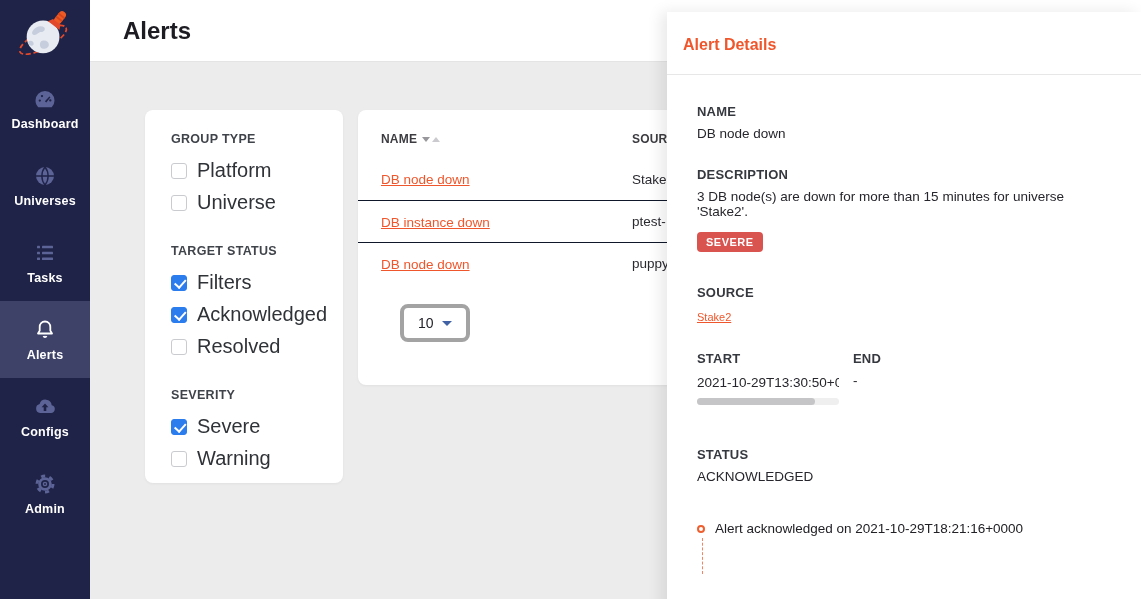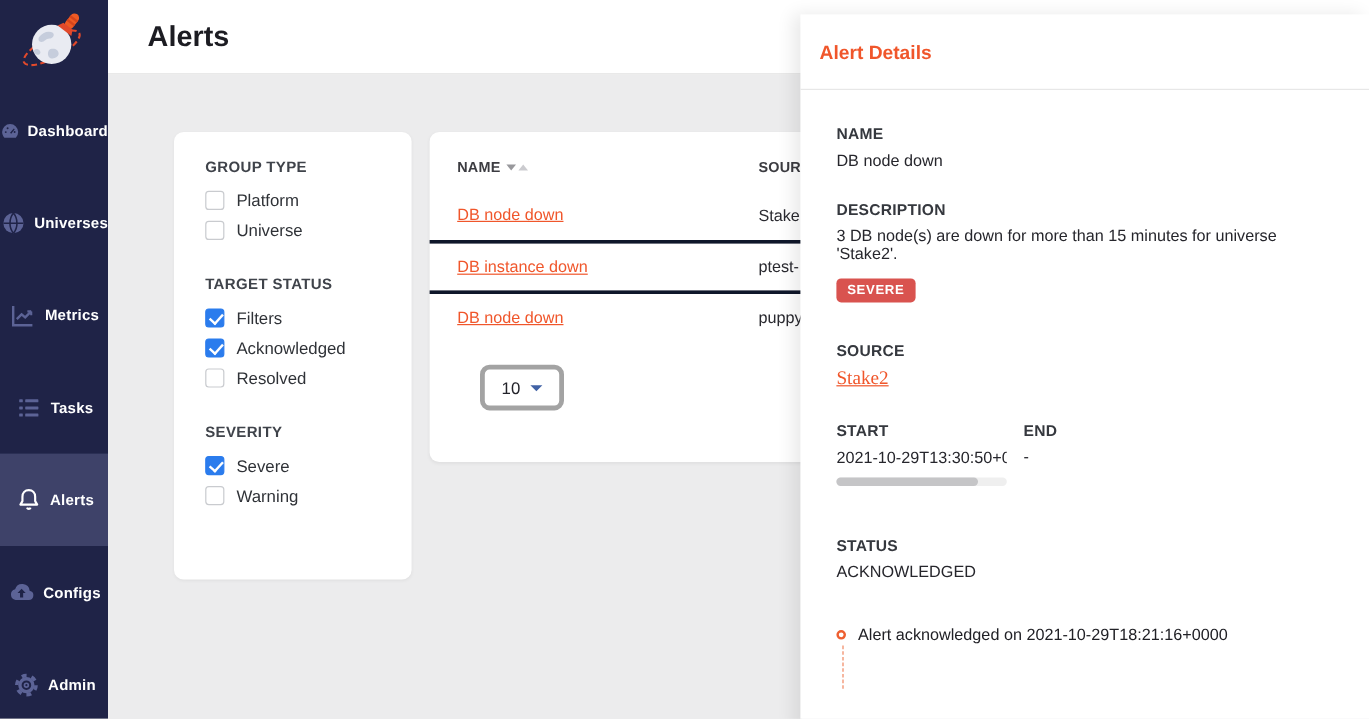--- a/index.html
+++ b/index.html
@@ -4,63 +4,63 @@
 <style>
   * { margin:0; padding:0; box-sizing:border-box; }
   html,body { width:1141px; height:599px; overflow:hidden; background:#ECECED;
     font-family:"Liberation Sans", sans-serif; }
   .page { position:relative; width:1141px; height:599px; }
 
   
   .sidebar { position:absolute; left:0; top:0; width:90px; height:599px;
     background:#1F2347; z-index:30; }
   .logo { height:70px; display:flex; align-items:center; justify-content:center; cursor:pointer; }
-  .nav-item { height:77px; display:flex; flex-direction:row; align-items:center;
+  .nav-item { height:77px; display:flex; flex-direction:column; align-items:center;
     justify-content:center; gap:6px; cursor:pointer; }
   .nav-item[data-active="true"] { background:#3E4269; }
   .nav-icon { color:#5C6396; width:24px; height:24px; display:block; }
   .nav-item[data-active="true"] .nav-icon { color:#FFFFFF; }
   .nav-label { color:#FFFFFF; font-size:12.5px; font-weight:700; letter-spacing:.2px; }
 
   
   .topbar { position:absolute; left:90px; top:0; right:0; height:62px; background:#FFFFFF;
     border-bottom:1px solid #E4E4E4; z-index:5; }
   .page-title { font-size:24px; font-weight:700; color:#1C1C22; line-height:62px; padding-left:33px; }
 
   
   .filters-card { position:absolute; left:145px; top:110px; width:198px; height:373px;
     background:#FFFFFF; border-radius:8px; box-shadow:0 1px 3px rgba(0,0,0,.05);
     padding:22px 20px 0 26px; z-index:6; }
   .filters-title { font-size:21px; font-weight:700; color:#17171C; margin-bottom:24px; }
   .filter-group { margin-bottom:24px; }
   .filter-group-label { font-size:12.5px; font-weight:600; color:#3F434A;
     letter-spacing:.3px; margin-bottom:13px; }
   .filter-option { display:flex; align-items:center; gap:10px; margin-bottom:9px;
-    font-size:14px; color:#2F3237; cursor:pointer; }
+    font-size:20px; color:#2F3237; cursor:pointer; }
   .cb { width:16px; height:16px; border:1.5px solid #C9CBCF; border-radius:3px;
     background:#fff; position:relative; flex-shrink:0; }
   .cb[data-checked="true"] { background:#2B7CED; border-color:#2B7CED; }
   .cb[data-checked="true"]::after { content:""; position:absolute; left:4.5px; top:1px;
     width:4.5px; height:8.5px; border:solid #fff; border-width:0 2px 2px 0; transform:rotate(42deg); }
 
   
   .table-card { position:absolute; left:358px; top:110px; width:562px; height:275px;
     background:#FFFFFF; border-radius:8px; box-shadow:0 1px 3px rgba(0,0,0,.05);
     padding-top:22px; z-index:6; }
   .thead, .trow { display:grid; grid-template-columns:251px 1fr; align-items:center; padding-left:23px; }
   .thead { margin-bottom:12px; }
   .th { font-size:12px; font-weight:700; color:#3C3C41; letter-spacing:.2px;
     display:flex; align-items:center; gap:5px; cursor:pointer; }
   .sort-icons { display:inline-flex; align-items:center; gap:2px; }
   .sort-desc { width:0; height:0; border-left:4px solid transparent; border-right:4px solid transparent;
     border-top:5px solid #98989C; }
   .sort-asc { width:0; height:0; border-left:4px solid transparent; border-right:4px solid transparent;
     border-bottom:5px solid #CBCBCF; }
   .trow { height:42px; }
-  .trow + .trow { border-top:3px solid #0f172a; }
+  .trow + .trow { border-top:1px solid #0f172a; }
   .alert-link { color:#F0562B; font-size:13.5px; text-decoration:underline; cursor:pointer; }
   .src-cell { font-size:13.5px; color:#2A2A30; white-space:nowrap; overflow:hidden; }
   .pager { margin:20px 0 0 42px; }
   .pager-btn { display:inline-flex; align-items:center; gap:8px; height:38px; padding:0 14px;
     background:#fff; border:4px solid #a3a3a3; border-radius:8px; font-size:14px; color:#23232A;
     font-family:inherit; cursor:pointer; }
   .caret-down { width:0; height:0; border-left:5px solid transparent; border-right:5px solid transparent;
     border-top:5px solid #4162A5; }
 
   
@@ -70,21 +70,21 @@
   .details-divider { border-bottom:1px solid #E7E7E7; margin-top:20px; }
   .details-body { padding:29px 24px 0 30px; }
   .f-label { font-size:13px; font-weight:600; color:#35383E; letter-spacing:.2px; margin-bottom:7px; }
   .f-value { font-size:13.5px; color:#26262C; }
   .fb-name { margin-bottom:26px; }
   .fb-desc .f-value { margin-bottom:13px; }
   .fb-desc { margin-bottom:33px; }
   .severity-badge { display:inline-block; background:#D9534F; color:#FFFFFF; font-size:11px;
     font-weight:700; letter-spacing:.5px; padding:4px 9px; border-radius:4px; }
   .fb-source { margin-bottom:26px; }
-  .source-link { color:#F0562B; font-size:16px; text-decoration:underline; cursor:pointer;font-family:Liberation Serif, serif; }
+  .source-link { color:#F0562B; font-size:11px; text-decoration:underline; cursor:pointer; }
   .startend-row { display:flex; margin-bottom:42px; }
   .col-start { width:156px; flex-shrink:0; }
   .start-clip { width:142px; overflow:hidden; white-space:nowrap; }
   .hscroll-track { width:142px; height:7px; background:#EFEFEF; border-radius:4px; margin-top:7px; }
   .hscroll-thumb { width:118px; height:7px; background:#C5C5C7; border-radius:4px; cursor:pointer; }
   .fb-status { margin-bottom:37px; }
   .history-title { font-size:17px; font-weight:700; color:#2A2A2F; margin-bottom:19px; }
   .timeline { position:relative; }
   .tl-line { position:absolute; left:5px; top:17px; height:36px; border-left:1px dashed #F0855F; }
   .tl-item { display:flex; align-items:center; gap:10px; margin-bottom:36px; }
@@ -122,28 +122,20 @@
         <span class="nav-label">Dashboard</span>
       </div>
       <div class="nav-item" data-active="false">
         <svg class="nav-icon" viewBox="0 0 24 24">
           <circle cx="12" cy="12" r="9" fill="currentColor"></circle>
           <path d="M3 12h18M12 3a14.5 14.5 0 0 1 0 18M12 3a14.5 14.5 0 0 0 0 18" stroke="#1F2347" stroke-width="1.4" fill="none"></path>
         </svg>
         <span class="nav-label">Universes</span>
       </div>
       <div class="nav-item" data-active="false">
-        <svg class="nav-icon" viewBox="0 0 24 24" fill="none" stroke="currentColor" stroke-width="2">
-          <path d="M4 4v16h16"></path>
-          <path d="M7 15l4-4 3 2.5L19 8.5"></path>
-          <path d="M19 8.5h-3.2M19 8.5V11.7" stroke-width="1.8"></path>
-        </svg>
-        <span class="nav-label">Metrics</span>
-      </div>
-      <div class="nav-item" data-active="false">
         <svg class="nav-icon" viewBox="0 0 24 24" fill="currentColor">
           <rect x="4" y="4.8" width="3" height="2.5" rx="0.5"></rect>
             <rect x="9" y="4.8" width="11" height="2.5" rx="0.5"></rect>
           <rect x="4" y="10.7" width="3" height="2.5" rx="0.5"></rect>
             <rect x="9" y="10.7" width="11" height="2.5" rx="0.5"></rect>
           <rect x="4" y="16.6" width="3" height="2.5" rx="0.5"></rect>
             <rect x="9" y="16.6" width="11" height="2.5" rx="0.5"></rect>
         </svg>
         <span class="nav-label">Tasks</span>
       </div>

